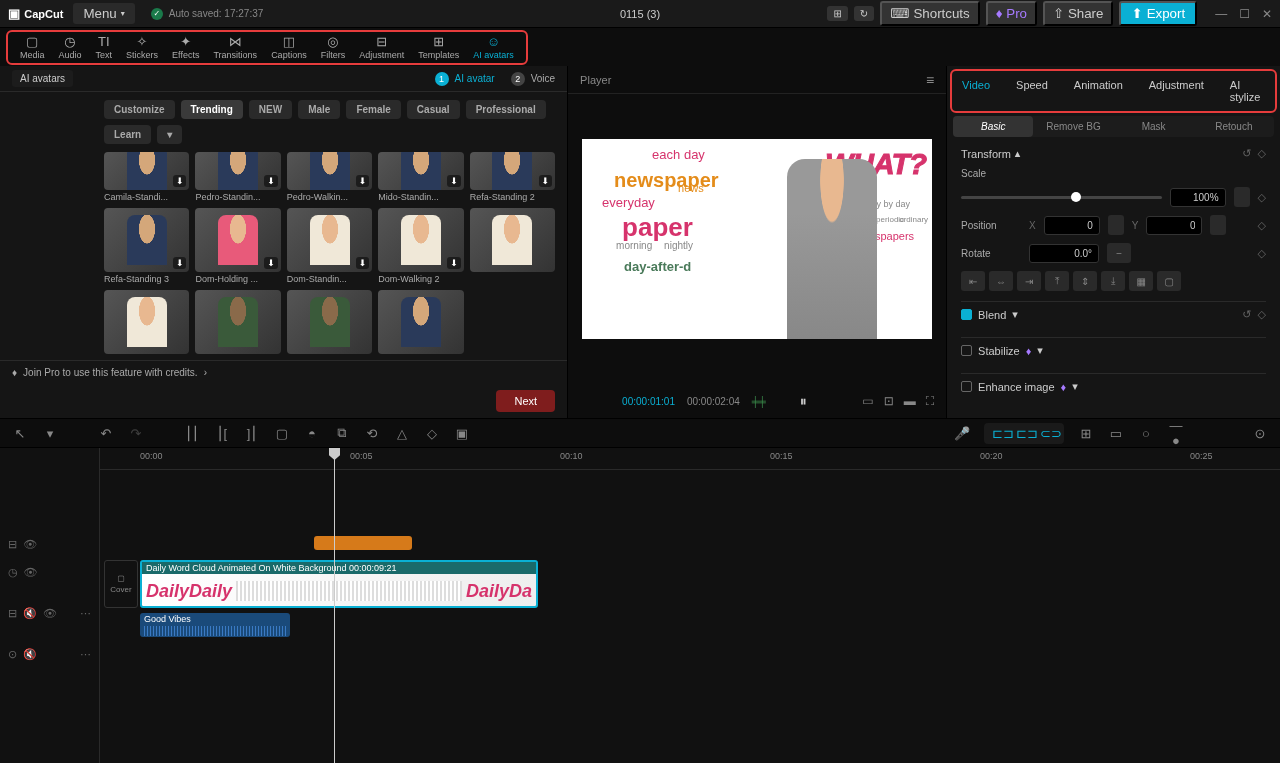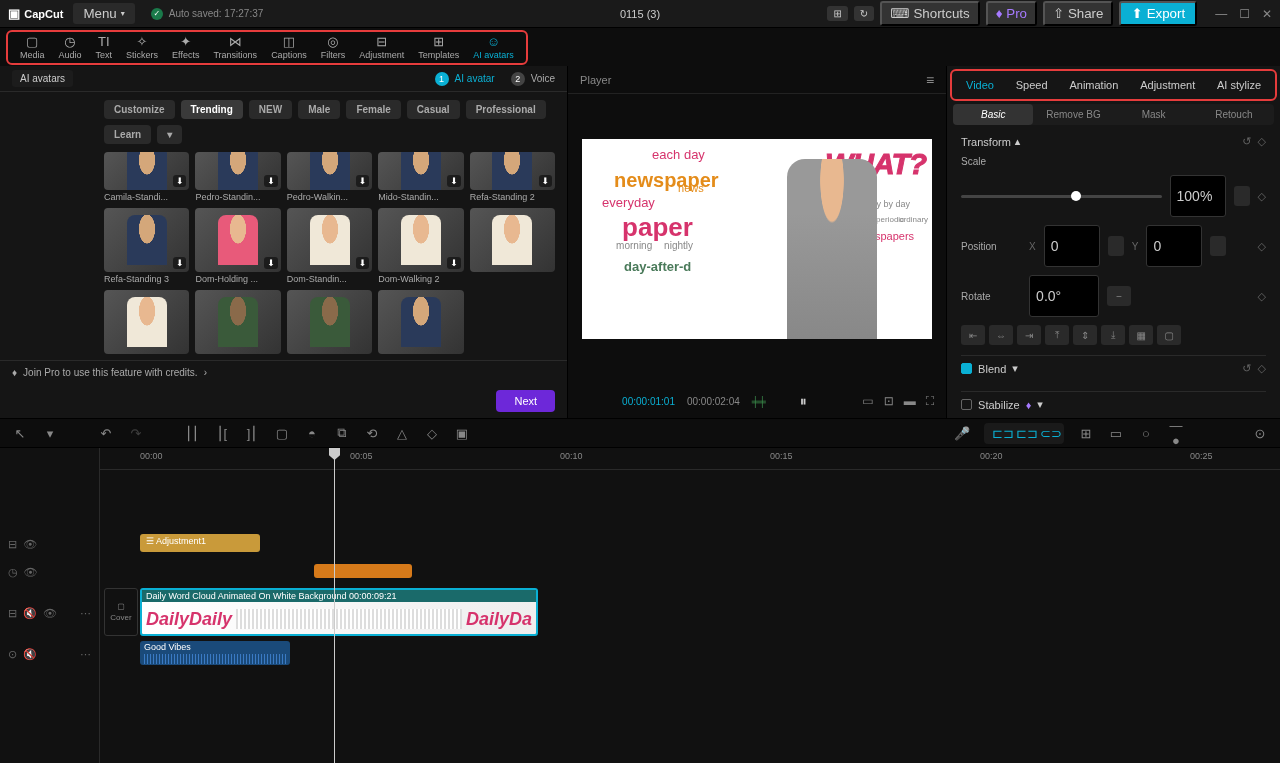--- a/index.html
+++ b/index.html
@@ -52,55 +52,55 @@
 .avatar-dl { position: absolute; bottom: 3px; right: 3px; background: rgba(0,0,0,0.5); border-radius: 3px; padding: 1px 3px; font-size: 9px; color: #fff; }
 .avatar-label { font-size: 9px; color: #aaa; white-space: nowrap; overflow: hidden; text-overflow: ellipsis; }
 .person { width: 40px; height: 50px; background: radial-gradient(ellipse at 50% 28%, #d4a77a 28%, transparent 29%), linear-gradient(#2a3a5a, #2a3a5a); border-radius: 8px 8px 0 0; }
 .person.p2 { background: radial-gradient(ellipse at 50% 28%, #e8b890 28%, transparent 29%), linear-gradient(#e85a7a, #e85a7a); }
 .person.p3 { background: radial-gradient(ellipse at 50% 28%, #e8b890 28%, transparent 29%), linear-gradient(#f0e8d8, #f0e8d8); }
 .person.p4 { background: radial-gradient(ellipse at 50% 28%, #8a6a4a 28%, transparent 29%), linear-gradient(#3a5a3a, #3a5a3a); }
 .person.p5 { background: radial-gradient(ellipse at 50% 28%, #e8b890 28%, transparent 29%), linear-gradient(#888, #888); }
 
 .join-pro-row { padding: 6px 12px; display: flex; align-items: center; gap: 6px; color: #aaa; font-size: 10px; border-top: 1px solid #2a2a2a; }
 .next-row { padding: 6px 12px; display: flex; justify-content: flex-end; }
-.next-btn { background: #6d28d9; color: #fff; border: none; padding: 5px 18px; border-radius: 4px; cursor: pointer; font-size: 11px; }
+.next-btn { background: #7f1d1d; color: #fff; border: none; padding: 5px 18px; border-radius: 4px; cursor: pointer; font-size: 11px; }
 
 
 .player-panel { flex: 1; background: #0d0d0d; display: flex; flex-direction: column; }
 .player-header { height: 28px; display: flex; align-items: center; padding: 0 12px; color: #888; font-size: 11px; border-bottom: 1px solid #222; }
 .player-header .ham { margin-left: auto; font-size: 14px; }
 .player-viewport { flex: 1; display: flex; align-items: center; justify-content: center; padding: 14px; }
 .video-frame { width: 350px; height: 200px; background: #fff; position: relative; overflow: hidden; }
 .wordcloud { position: absolute; inset: 0; font-size: 12px; color: #555; padding: 8px 10px; line-height: 1.3; }
 .wc-paper { color: #d6336c; font-size: 26px; font-weight: bold; position: absolute; top: 72px; left: 40px; }
 .wc-news { color: #e48c1a; font-size: 20px; font-weight: bold; position: absolute; top: 28px; left: 32px; }
 .wc-daily { color: #4a7a5a; font-size: 13px; font-weight: bold; position: absolute; top: 120px; left: 42px; }
 .wc-what { color: #d6336c; font-size: 30px; font-weight: 900; font-style: italic; position: absolute; top: 5px; right: 6px; letter-spacing: -1px; -webkit-text-stroke: 1px #d6336c; }
 .wc-person { position: absolute; right: 55px; top: 20px; width: 90px; height: 180px; background: radial-gradient(ellipse at 50% 12%, #e8b890 18%, transparent 19%), linear-gradient(#999 30%, #888); border-radius: 18px 18px 0 0; }
 .player-controls { height: 34px; display: flex; align-items: center; padding: 0 12px; gap: 12px; font-size: 10px; color: #888; }
 .time-current { color: #0ab0d4; padding-left: 42px; }
 .ctrl-center { margin: 0 auto; font-size: 14px; color: #ccc; cursor: pointer; }
 .ctrl-right { margin-left: auto; display: flex; gap: 10px; color: #888; font-size: 12px; }
 
 
 .right-panel { width: 335px; background: #151515; border-left: 1px solid #000; display: flex; flex-direction: column; }
-.rp-tabs { display: flex; border: 2px solid #e63c3c; border-radius: 6px; margin: 3px; padding: 4px; gap: 2px; justify-content: space-around; }
+.rp-tabs { display: flex; border: 2px solid #e63c3c; border-radius: 6px; margin: 3px; padding: 4px; gap: 14px; justify-content: space-around; }
 .rp-tab { padding: 4px 6px; color: #ccc; font-size: 11px; cursor: pointer; }
 .rp-tab.active { color: #0ab0d4; }
 .rp-subtabs { display: flex; background: #1c1c1c; margin: 0 6px; border-radius: 4px; }
 .rp-subtab { flex: 1; text-align: center; padding: 5px; color: #888; font-size: 10px; cursor: pointer; }
 .rp-subtab.active { background: #333; color: #fff; border-radius: 4px; font-style: italic; }
 .rp-body { padding: 10px 14px; display: flex; flex-direction: column; gap: 10px; overflow: auto; }
 .rp-section { display: flex; flex-direction: column; gap: 8px; }
 .rp-section-title { color: #ccc; font-size: 11px; display: flex; align-items: center; gap: 4px; }
 .rp-row { display: flex; align-items: center; gap: 8px; font-size: 10px; color: #aaa; }
 .rp-row label { width: 60px; }
 .slider { flex: 1; height: 3px; background: #444; border-radius: 2px; position: relative; }
 .slider::after { content: ""; position: absolute; left: 55%; top: -4px; width: 10px; height: 10px; background: #fff; border-radius: 50%; }
-.num-input { background: #000; border: 1px solid #333; border-radius: 3px; padding: 12px 6px; color: #ccc; width: 56px; text-align: left; font-size: 14px; }
+.num-input { background: #000; border: 1px solid #333; border-radius: 3px; padding: 3px 6px; color: #ccc; width: 56px; text-align: right; font-size: 10px; }
 .spinner { background: #2a2a2a; border-radius: 3px; width: 16px; height: 20px; display: flex; flex-direction: column; }
 .toggle { width: 28px; height: 14px; background: #0ab0d4; border-radius: 7px; position: relative; margin-left: auto; }
 .toggle::after { content: ""; position: absolute; right: 1px; top: 1px; width: 12px; height: 12px; background: #fff; border-radius: 50%; }
 .align-btns { display: flex; gap: 4px; }
 .align-btn { width: 24px; height: 20px; background: #2a2a2a; border-radius: 3px; display: flex; align-items: center; justify-content: center; font-size: 10px; color: #888; }
 .rp-collapse { padding: 6px 0; border-top: 1px solid #2a2a2a; display: flex; align-items: center; gap: 6px; color: #ccc; font-size: 11px; }
 .checkbox { width: 11px; height: 11px; border: 1px solid #666; border-radius: 2px; }
 .checkbox.checked { background: #0ab0d4; border-color: #0ab0d4; }
 .kf-icons { margin-left: auto; display: flex; gap: 6px; color: #666; font-size: 11px; }
 
@@ -507,23 +507,20 @@
       <span class="ruler-mark" style="left:40px">00:00</span>
       <span class="ruler-mark" style="left:250px">00:05</span>
       <span class="ruler-mark" style="left:460px">00:10</span>
       <span class="ruler-mark" style="left:670px">00:15</span>
       <span class="ruler-mark" style="left:880px">00:20</span>
       <span class="ruler-mark" style="left:1090px">00:25</span>
     </div>
     <div class="playhead"></div>
     <div style="height:60px"></div>
     <div class="track-row">
-        <div class="clip adj">☰ <span>Adjustment1</span></div>
-      </div>
-    <div class="track-row">
         <div class="clip mask"></div>
       </div>
     <div class="video-track">
       <div class="cover-badge" style="position:absolute;left:0;top:2px;">
           <span>▢</span>
           <span>Cover</span>
         </div>
       <div class="video-clip">
         <div class="video-clip-header">Daily Word Cloud Animated On White Background   00:00:09:21</div>
         <div class="video-clip-body">

